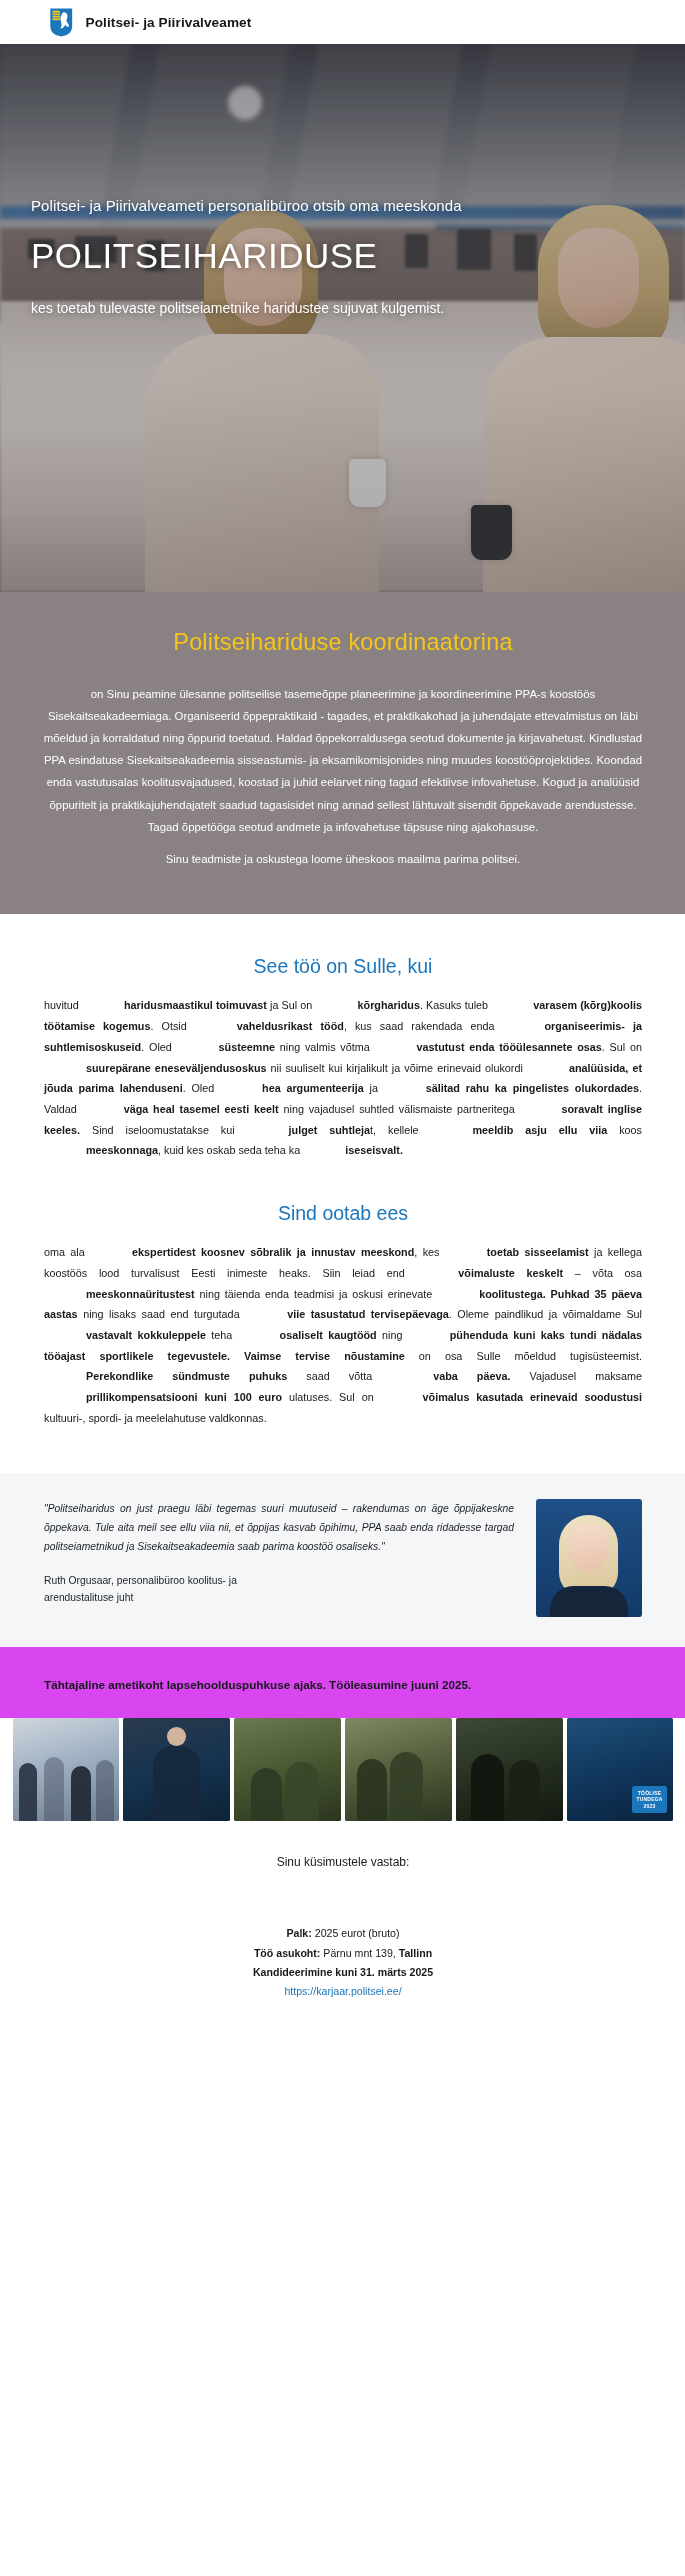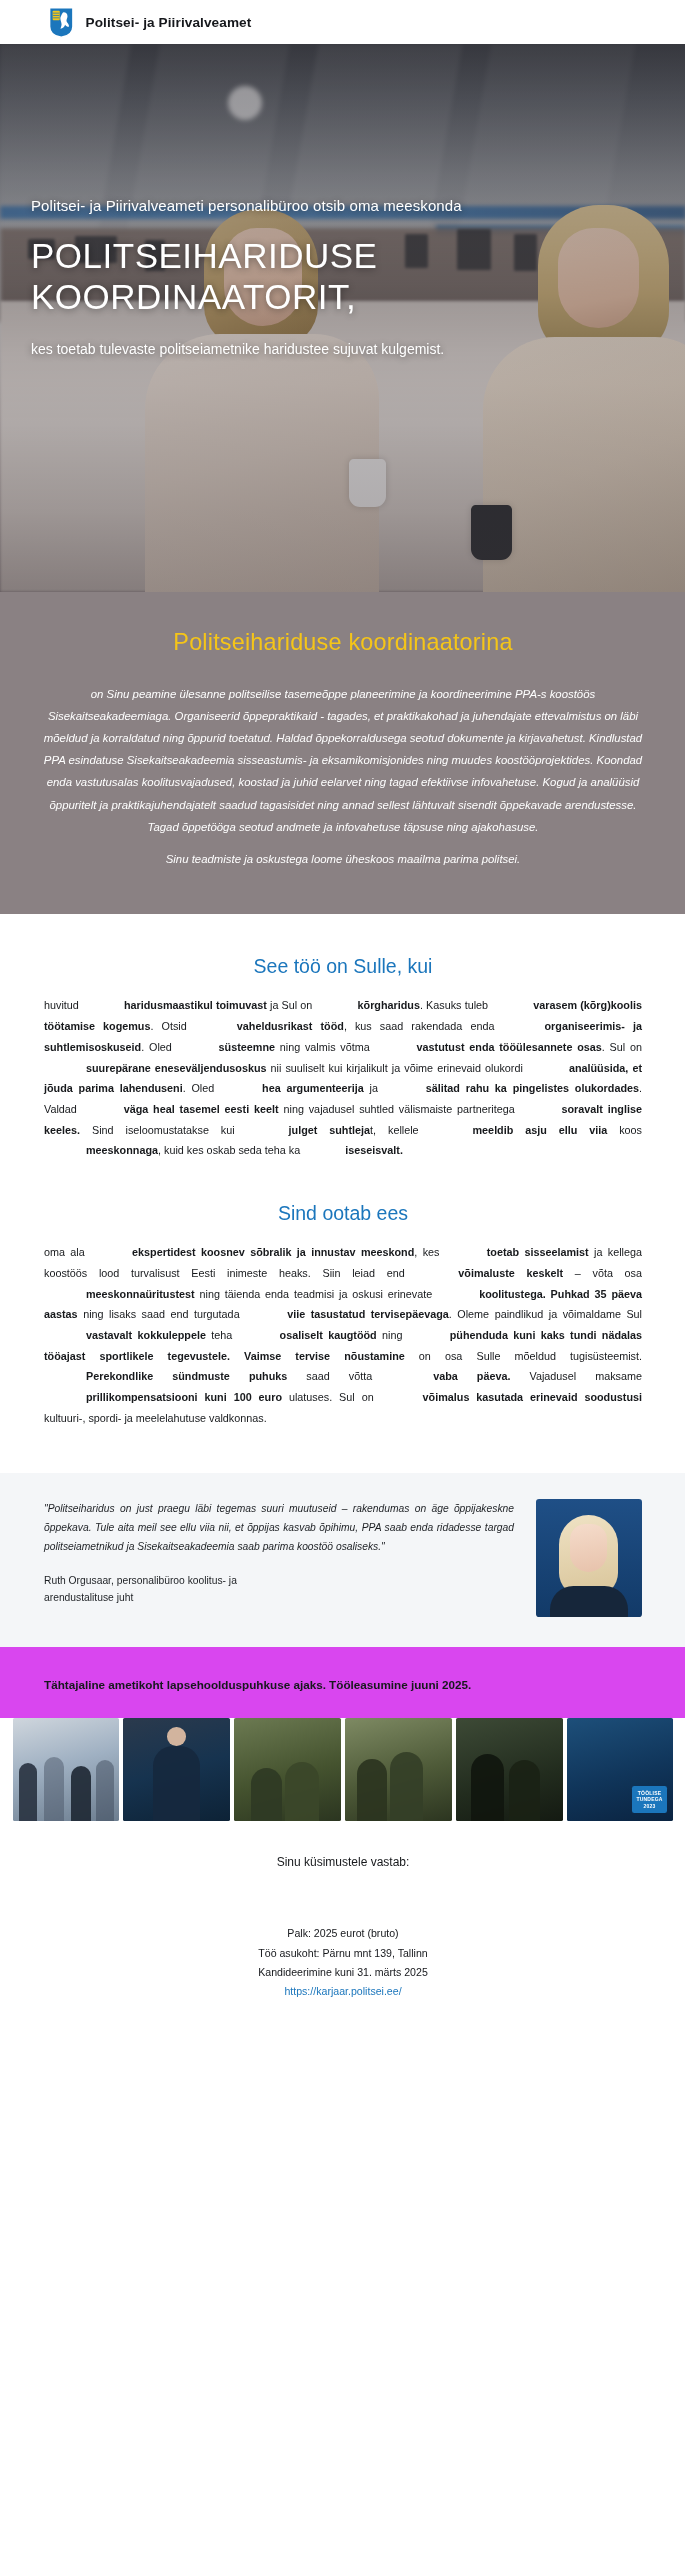--- a/index.html
+++ b/index.html
@@ -146,21 +146,21 @@
     padding: 37px 42px 44px;
     text-align: center;
   }
   .role-heading {
     color: #f5c518;
     font-size: 23.4px;
     font-weight: 400;
     margin-bottom: 26.5px;
     letter-spacing: 0.2px;
   }
-  .role-body { font-size: 11.4px; line-height: 1.95; font-style: italic; }
+  .role-body { font-size: 11.4px; line-height: 1.95; }
   .role-body .tail { display: block; margin-top: 10px; }
 
   
   .section {
     padding: 0 44px;
     background: #ffffff;
   }
   .sec-heading {
     color: #1b76bc;
     font-size: 19.5px;
@@ -312,21 +312,21 @@
   .contact-mail { color: #1b76bc; text-decoration: none; }
   .contact-phone { color: #16181c; }
 
   .facts {
     text-align: center;
     font-size: 10.6px;
     line-height: 1.82;
     padding: 20px 44px 36px;
     color: #16181c;
   }
-  .facts b { font-weight: 400; }
+  .facts b { font-weight: 700; }
   .facts a { color: #1b76bc; text-decoration: none; }
 </style>
 </head>
 <body>
 
 <header class="site-header">
   <svg class="crest" viewBox="0 0 34 42">
     <path d="M2 2h30v24c0 9-8 13-15 14C10 39 2 35 2 26z" fill="#1b76bc" stroke="#ffffff" stroke-width="2"></path>
     <rect x="6" y="6" width="9" height="12" rx="1" fill="#f5c518"></rect>
     <path d="M6.5 9h8M6.5 12h8M6.5 15h8" stroke="#1b76bc" stroke-width="1"></path>
@@ -357,21 +357,20 @@
     <div class="person p2-face"></div>
     <div class="person p2-body"></div>
     <div class="mug" style="left:349px; top:415px; width:37px; height:48px;"></div>
     <div class="mug mug-dark" style="left:471px; top:461px; width:41px; height:55px;"></div>
   </div>
   <div class="hero-scrim"></div>
   <div class="hero-text">
     <div class="hero-kicker">Politsei- ja Piirivalveameti personalibüroo otsib oma meeskonda</div>
     <h1 class="hero-title">
       <span>POLITSEIHARIDUSE</span><br>
-      <span>KOORDINAATORIT,</span>
     </h1>
     <div class="hero-sub">kes toetab tulevaste politseiametnike haridustee sujuvat kulgemist.</div>
   </div>
 </section>
 
 <section class="role-block">
   <h2 class="role-heading">Politseihariduse koordinaatorina</h2>
   <p class="role-body">
     <span>on Sinu peamine ülesanne politseilise tasemeõppe planeerimine ja koordineerimine PPA-s koostöös Sisekaitseakadeemiaga. Organiseerid õppepraktikaid - tagades, et praktikakohad ja juhendajate ettevalmistus on läbi mõeldud ja korraldatud  ning õppurid toetatud. Haldad õppekorraldusega seotud dokumente ja kirjavahetust.  Kindlustad PPA esindatuse Sisekaitseakadeemia sisseastumis- ja eksamikomisjonides ning muudes koostööprojektides. Koondad enda vastutusalas koolitusvajadused, koostad ja juhid eelarvet ning tagad efektiivse infovahetuse. Kogud ja analüüsid õppuritelt ja praktikajuhendajatelt saadud tagasisidet ning annad sellest lähtuvalt sisendit õppekavade arendustesse. Tagad õppetööga seotud andmete ja infovahetuse täpsuse ning ajakohasuse.</span>
     <span class="tail">Sinu teadmiste ja oskustega loome üheskoos maailma parima politsei.</span>

